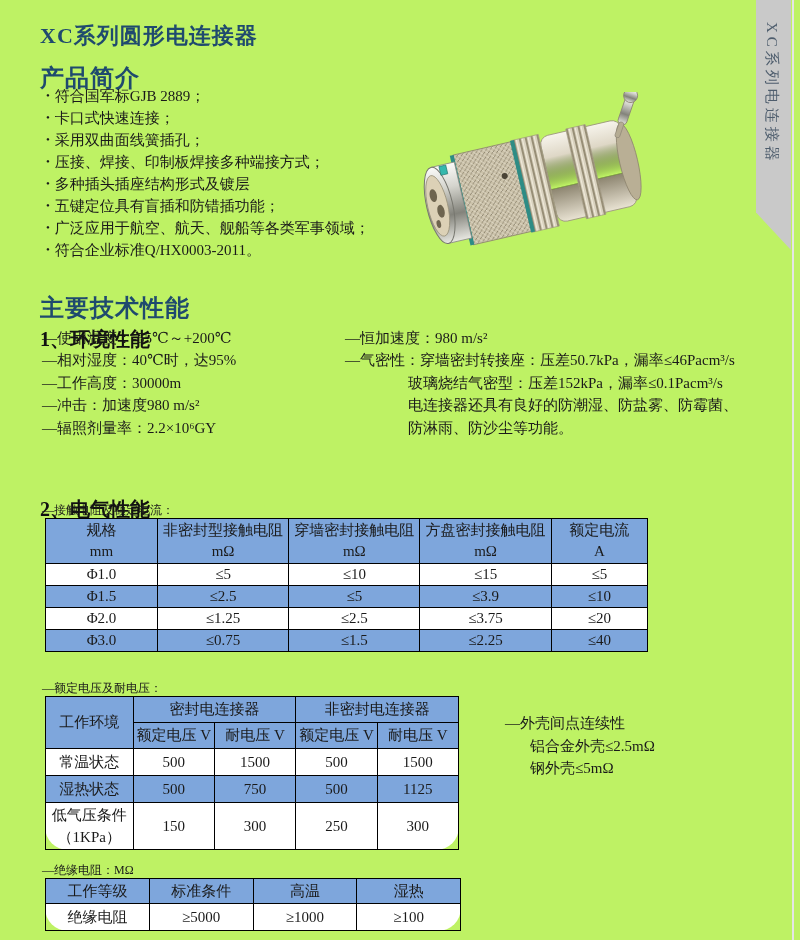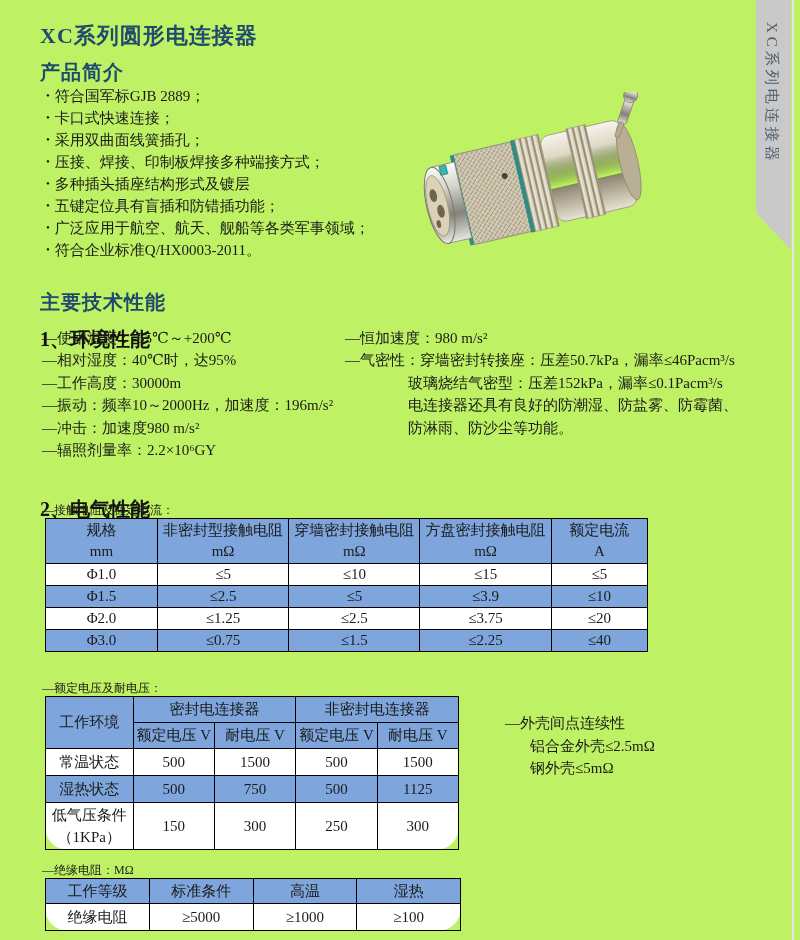--- a/index.html
+++ b/index.html
@@ -1,21 +1,21 @@
 <!DOCTYPE html>
 <html lang="zh"><head>
 <meta charset="utf-8">
 <style>
   html,body{margin:0;padding:0;background:#ffffff;}
   body{width:800px;height:940px;font-family:"Liberation Serif","DejaVu Serif",serif;color:#1a1a1a;}
   .page{position:relative;width:800px;height:940px;background:#bef264;overflow:hidden;}
 
   
   .doc-title{position:absolute;left:40px;top:6px;font-size:22px;font-weight:bold;color:#1F4A6E;letter-spacing:1px;}
-  .section-heading{position:absolute;left:40px;font-size:20px;font-weight:bold;color:#1F4A6E;letter-spacing:1px;}
+  .section-heading{position:absolute;left:40px;font-size:24px;font-weight:bold;color:#1F4A6E;letter-spacing:1px;}
   .sub-heading{position:absolute;left:40px;font-size:20px;font-weight:bold;color:#111;}
 
   
   .bullet-list{position:absolute;left:38px;top:78px;margin:8px;padding:0;list-style:none;font-size:15px;line-height:21px;width:390px;}
   .bullet-list li::before{content:"•";font-size:11px;margin-right:5px;position:relative;top:-2px;}
 
   
   .photo-box{position:absolute;left:413px;top:92px;width:255px;height:172px;}
 
   
@@ -128,21 +128,20 @@
       </g>
     </svg>
   </div>
 
   <h2 class="section-heading" style="top:272px;">主要技术性能</h2>
   <h3 class="sub-heading" style="top:306px;">1、环境性能</h3>
   <div class="env-col env-left">
       <div>—使用温度：-55℃～+200℃</div>
       <div>—相对湿度：40℃时，达95%</div>
       <div>—工作高度：30000m</div>
-      <div>—振动：频率10～2000Hz，加速度：196m/s²</div>
       <div>—冲击：加速度980 m/s²</div>
       <div>—辐照剂量率：2.2×10⁶GY</div>
     </div>
   <div class="env-col env-right">
       <div>—恒加速度：980 m/s²</div>
       <div>—气密性：穿墙密封转接座：压差50.7kPa，漏率≤46Pacm³/s</div>
       <div class="indent">玻璃烧结气密型：压差152kPa，漏率≤0.1Pacm³/s</div>
       <div class="indent">电连接器还具有良好的防潮湿、防盐雾、防霉菌、</div>
       <div class="indent">防淋雨、防沙尘等功能。</div>
     </div>

